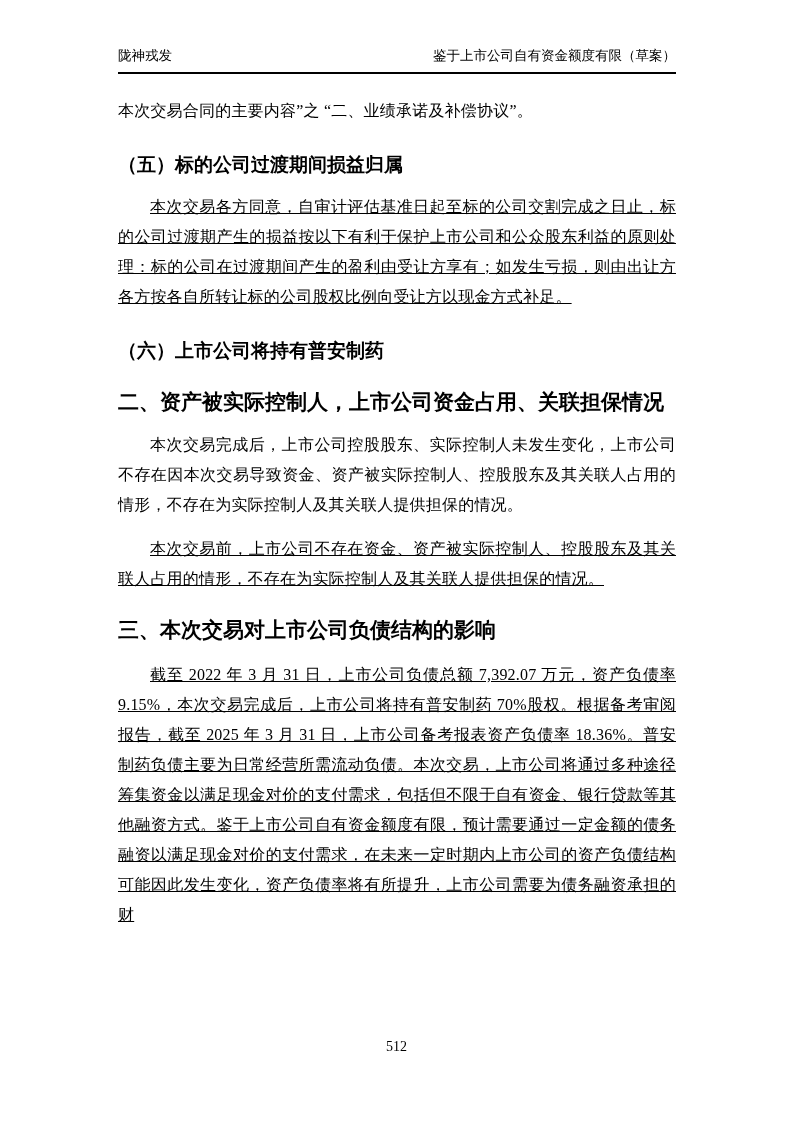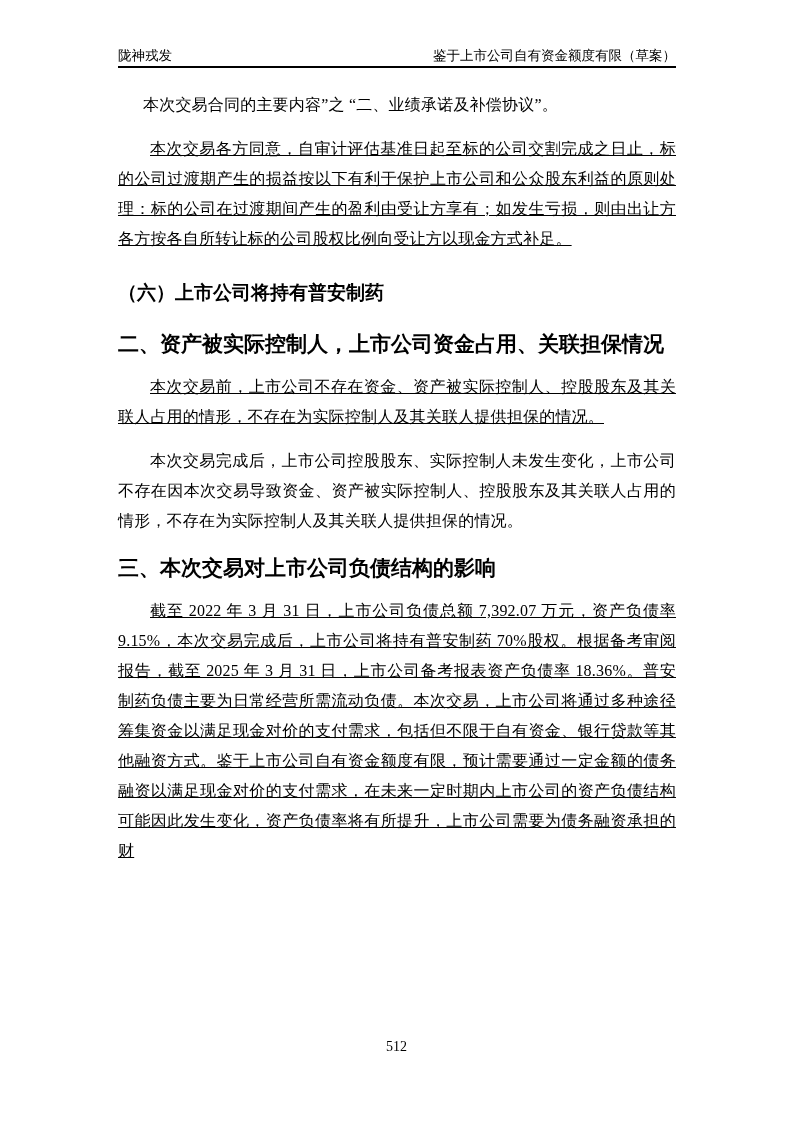--- a/index.html
+++ b/index.html
@@ -19,32 +19,32 @@
   }
   .content {
     padding: 46px 117px 0 118px;
   }
   .header-row {
     display: flex;
     justify-content: space-between;
     align-items: flex-end;
     font-size: 13.5px;
     line-height: 20px;
+    padding-bottom: 6px;
     border-bottom: 2px solid #000000;
   }
   .para {
     font-size: 16px;
     line-height: 30px;
     text-align: justify;
     margin: 0;
     letter-spacing: 0.2px;
   }
   .intro {
     margin-top: 22px;
-    margin-left: 25px;
   }
   .indent {
     text-indent: 2em;
   }
   .p-after-h {
     margin-top: 14px;
     text-decoration: underline;
   }
   .h-sub {
     font-family: "Liberation Sans", "DejaVu Sans", sans-serif;
@@ -56,21 +56,22 @@
   }
   .h-main {
     font-family: "Liberation Sans", "DejaVu Sans", sans-serif;
     font-weight: bold;
     font-size: 21px;
     line-height: 28px;
     margin: 24px 0 0 0;
     text-align: left;
   }
   .h-main-2 {
-    margin-top: 18px;
+    margin-top: 24px;
+    font-family: Liberation Mono, monospace;
   }
   .mid-para {
     margin-top: 14px;
   }
   .footer {
     position: absolute;
     top: 1038px;
     left: 0;
     width: 100%;
     text-align: center;
@@ -84,31 +85,32 @@
 <div class="page">
   <div class="content">
 
     <div class="header-row">
       <span>陇神戎发</span>
       <span>鉴于上市公司自有资金额度有限（草案）</span>
     </div>
 
     <p class="para intro">本次交易合同的主要内容”之 “二、业绩承诺及补偿协议”。</p>
 
+    <h3 class="h-sub">（五）标的公司过渡期间损益归属</h3>
 
     <p class="para indent p-after-h">本次交易各方同意，自审计评估基准日起至标的公司交割完成之日止，标的公司过渡期产生的损益按以下有利于保护上市公司和公众股东利益的原则处理：标的公司在过渡期间产生的盈利由受让方享有；如发生亏损，则由出让方各方按各自所转让标的公司股权比例向受让方以现金方式补足。</p>
 
     <h3 class="h-sub">（六）上市公司将持有普安制药</h3>
 
 
     <h2 class="h-main">二、资产被实际控制人，上市公司资金占用、关联担保情况</h2>
 
+    <p class="para indent mid-para">本次交易完成后，上市公司控股股东、实际控制人未发生变化，上市公司不存在因本次交易导致资金、资产被实际控制人、控股股东及其关联人占用的情形，不存在为实际控制人及其关联人提供担保的情况。</p>
+
     <p class="para indent p-after-h">本次交易前，上市公司不存在资金、资产被实际控制人、控股股东及其关联人占用的情形，不存在为实际控制人及其关联人提供担保的情况。</p>
-
-    <p class="para indent mid-para">本次交易完成后，上市公司控股股东、实际控制人未发生变化，上市公司不存在因本次交易导致资金、资产被实际控制人、控股股东及其关联人占用的情形，不存在为实际控制人及其关联人提供担保的情况。</p>
 
     <h2 class="h-main h-main-2">三、本次交易对上市公司负债结构的影响</h2>
 
     <p class="para indent p-after-h">截至 2022 年 3 月 31 日，上市公司负债总额 7,392.07 万元，资产负债率 9.15%，本次交易完成后，上市公司将持有普安制药 70%股权。根据备考审阅报告，截至 2025 年 3 月 31 日，上市公司备考报表资产负债率 18.36%。普安制药负债主要为日常经营所需流动负债。本次交易，上市公司将通过多种途径筹集资金以满足现金对价的支付需求，包括但不限于自有资金、银行贷款等其他融资方式。鉴于上市公司自有资金额度有限，预计需要通过一定金额的债务融资以满足现金对价的支付需求，在未来一定时期内上市公司的资产负债结构可能因此发生变化，资产负债率将有所提升，上市公司需要为债务融资承担的财</p>
 
   </div>
 
   <div class="footer">
     <span>512</span>
   </div>

